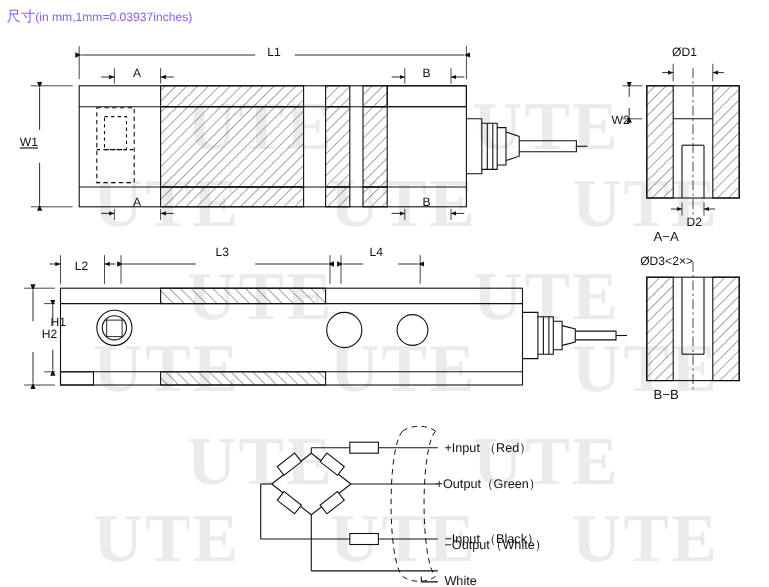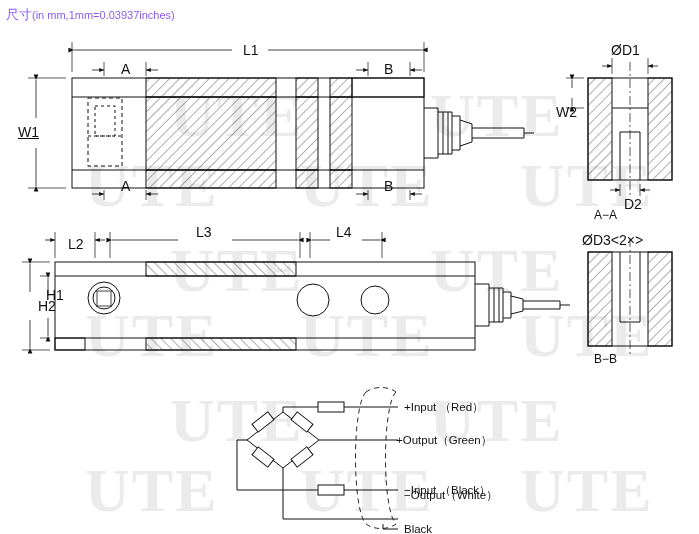--- a/index.html
+++ b/index.html
@@ -24,21 +24,21 @@
     font-family:"Liberation Serif", serif;
     font-weight:bold;
     color:#ebebeb;
     font-size:62px;
     letter-spacing:2px;
     user-select:none;
     pointer-events:none;
   }
   .lbl{
     position:absolute;
-    font-size:14px;
+    font-size:11px;
     color:#111;
     white-space:nowrap;
     font-family:"Liberation Sans", sans-serif;
   }
   .wire-lbl{
     position:absolute;
     font-size:11.5px;
     color:#111;
     white-space:nowrap;
   }
@@ -283,15 +283,15 @@
   <div class="lbl" style="left:604px;top:196px;margin-left:20px;">D2</div>
   <div class="lbl" style="left:594px;top:208px;font-size:12px;">A−A</div>
 
   <div class="lbl" style="left:582px;top:232px;">ØD3&lt;2×&gt;</div>
   <div class="lbl" style="left:594px;top:352px;font-size:12px;">B−B</div>
 
   <div class="wire-lbl" style="left:404px;top:400px;">+Input （Red）</div>
   <div class="wire-lbl" style="left:396px;top:433px;">+Output（Green）</div>
   <div class="wire-lbl" style="left:404px;top:483px;">−Input （Black）</div>
   <div class="wire-lbl" style="left:404px;top:488px;">−Output（White）</div>
-  <div class="wire-lbl" style="left:404px;top:523px;">Black</div>
+  <div class="wire-lbl" style="left:404px;top:523px;">White</div>
 
 </div>
 
 </body></html>

